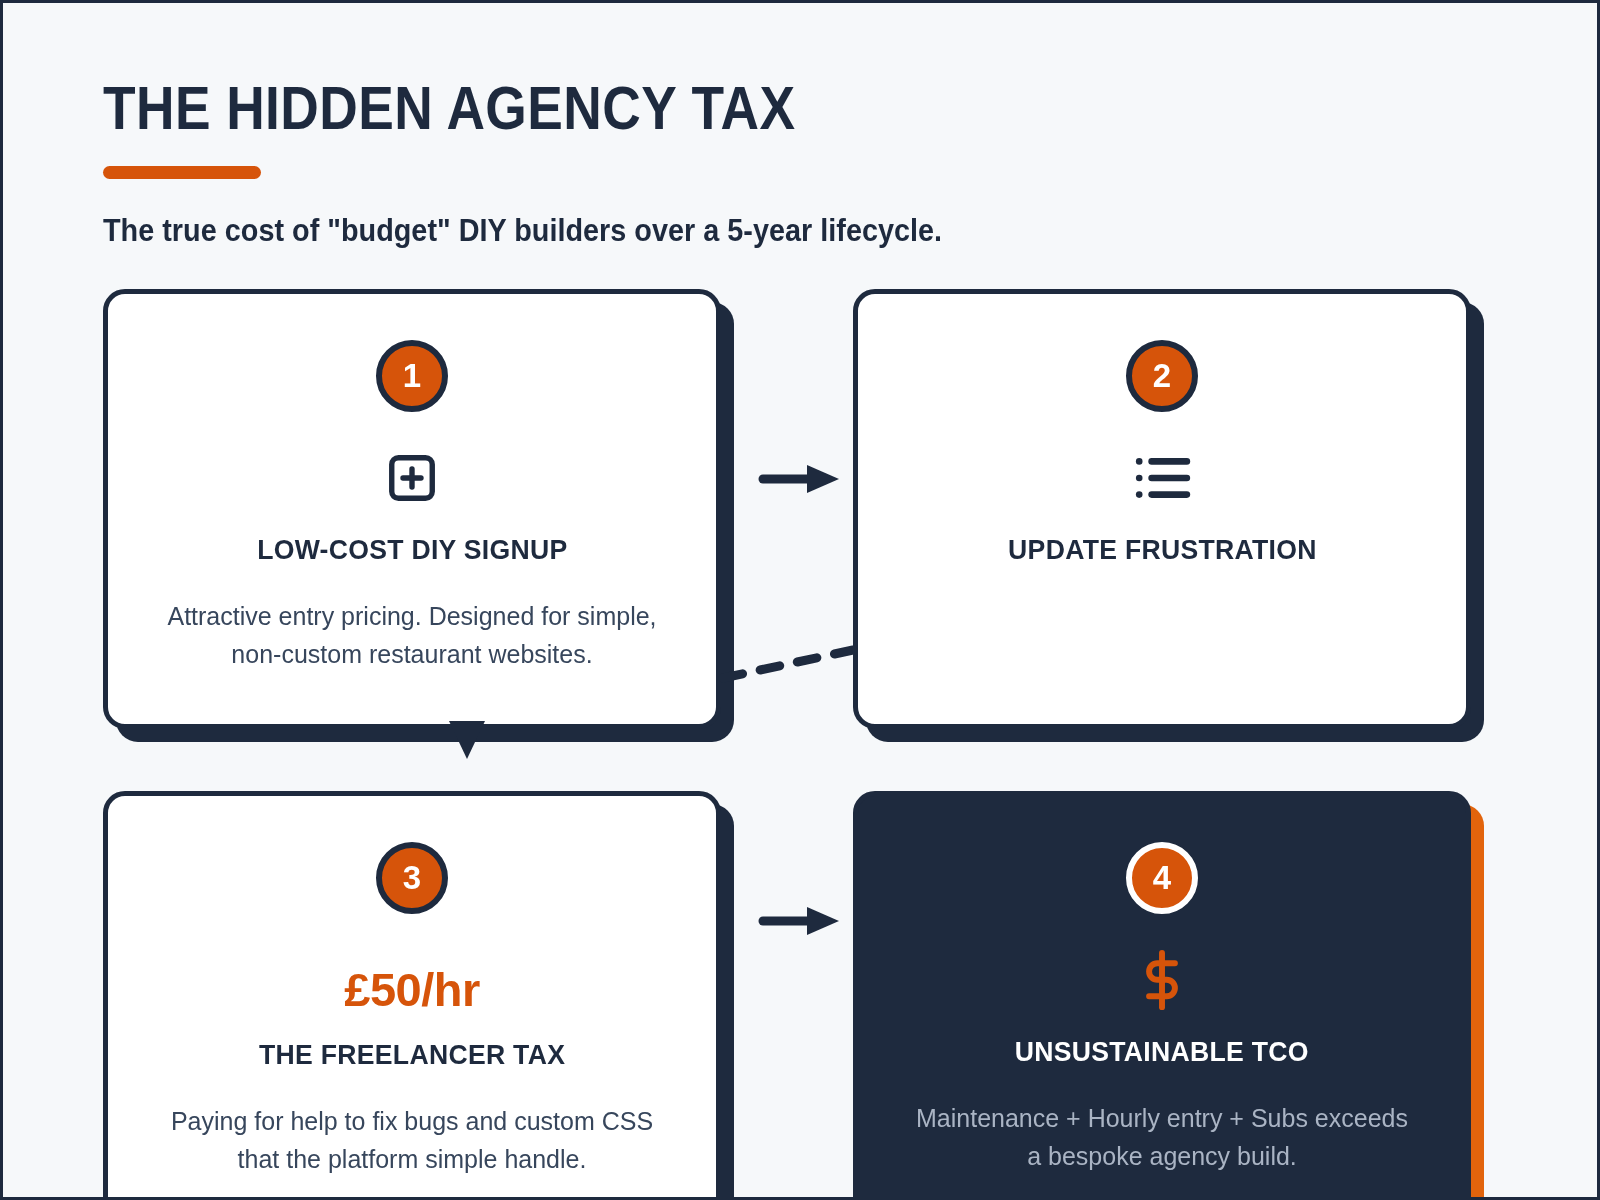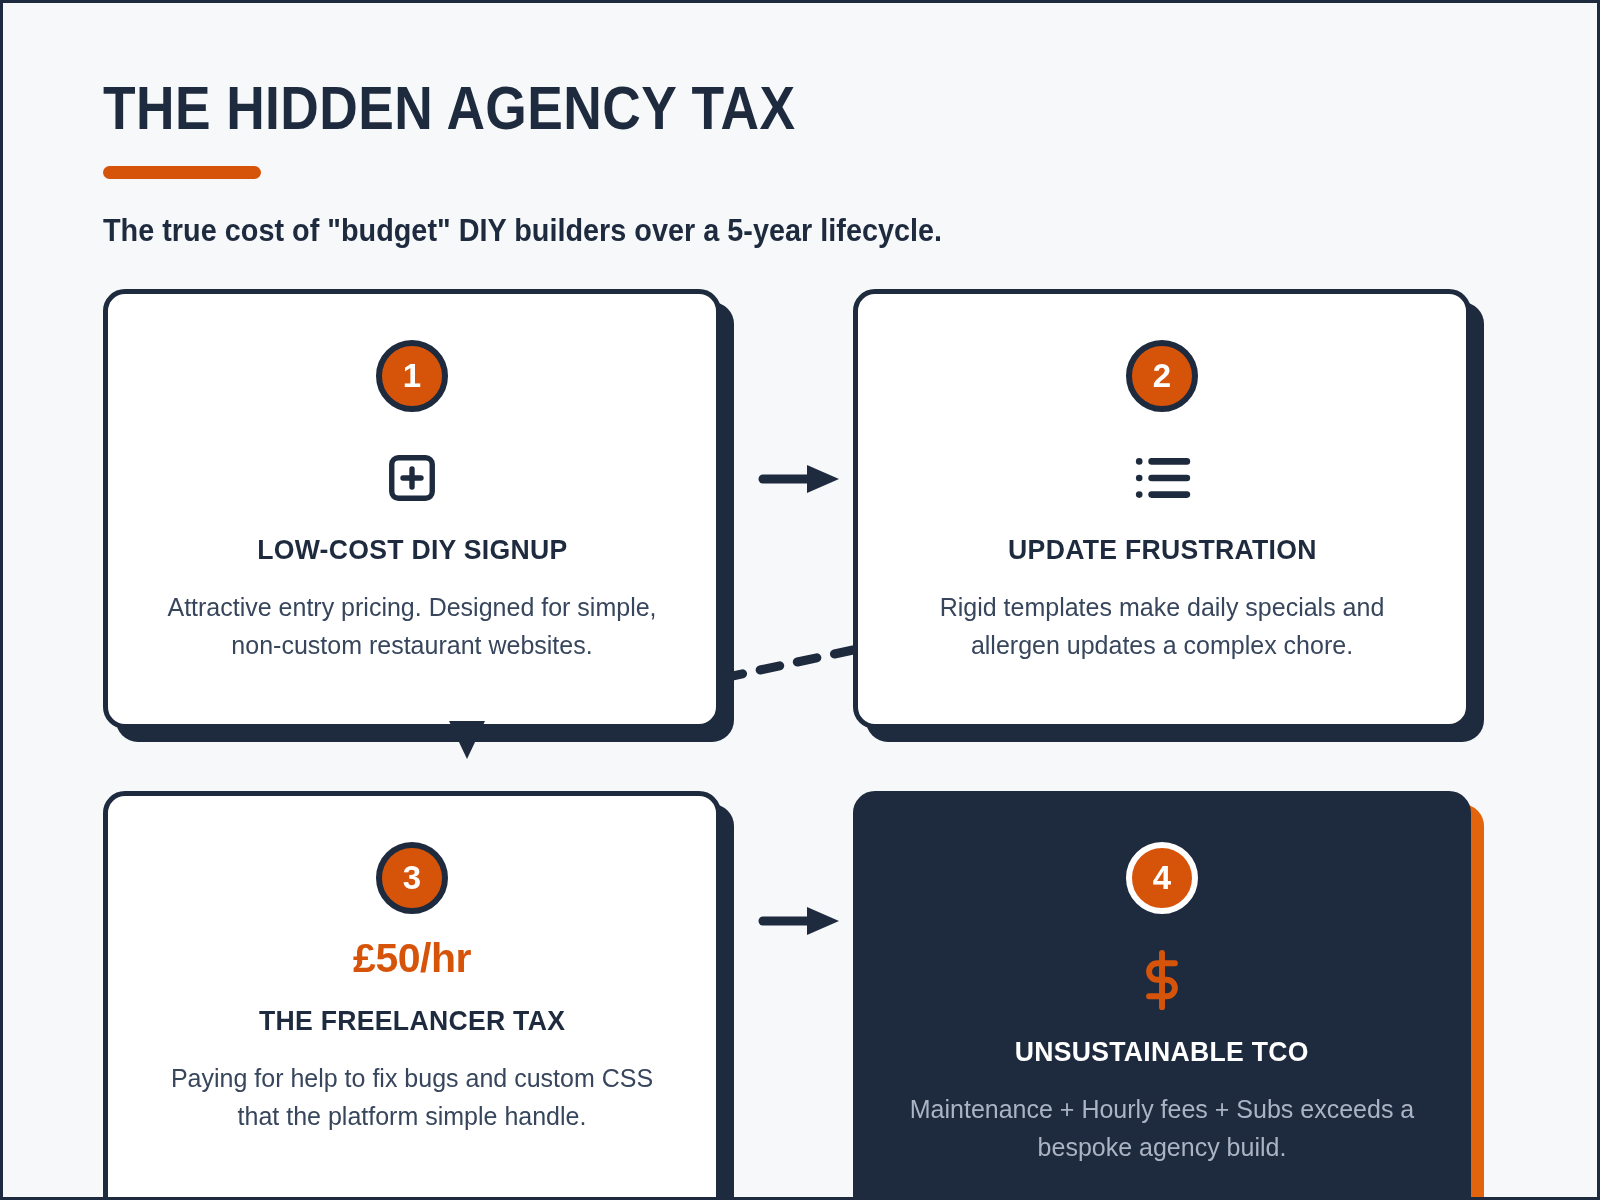--- a/index.html
+++ b/index.html
@@ -105,42 +105,42 @@
 
   .icon-wrap {
     margin-top: 36px;
     height: 60px;
     display: flex;
     align-items: center;
     justify-content: center;
   }
 
   .stat {
-    margin-top: 24px;
-    font-size: 41px;
+    margin-top: 52px;
+    font-size: 47px;
     font-weight: 700;
     color: #d6540a;
     line-height: 1;
     letter-spacing: -0.5px;
   }
 
   .card-title {
     margin-top: 26px;
     font-size: 28px;
     font-weight: 700;
     letter-spacing: 0.3px;
     text-align: center;
     color: #1e2a3e;
     transform: scaleX(0.95);
     white-space: nowrap;
   }
   .card.dark .card-title { color: #ffffff; }
 
   .card-body {
-    margin-top: 22px;
+    margin-top: 31px;
     font-size: 25px;
     line-height: 1.52;
     text-align: center;
     color: #37465c;
     max-width: 505px;
   }
   .card.dark .card-body { color: #aab4c4; }
 
   
   .conn { position: absolute; pointer-events: none; }
@@ -195,21 +195,20 @@
           <circle cx="3" cy="11" r="1.6" fill="#1e2a3e" stroke="none"></circle>
           <circle cx="3" cy="19" r="1.6" fill="#1e2a3e" stroke="none"></circle>
           <line x1="9" y1="3" x2="26" y2="3"></line>
           <line x1="9" y1="11" x2="26" y2="11"></line>
           <line x1="9" y1="19" x2="26" y2="19"></line>
         </svg>
       </div>
 
       <div class="card-title">UPDATE FRUSTRATION</div>
 
-      <div class="card-body">Rigid templates make daily specials and allergen updates a complex chore.</div>
     </div>
 
     <div class="card">
       <div class="badge">3</div>
 
       <div class="stat">£50/hr</div>
 
       <div class="card-title">THE FREELANCER TAX</div>
 
       <div class="card-body">Paying for help to fix bugs and custom CSS that the platform simple handle.</div>
@@ -220,21 +219,21 @@
 
       <div class="icon-wrap">
         <svg width="44" height="62" viewBox="0 0 16 24" fill="none" stroke="#d6540a" stroke-width="2.3" stroke-linecap="round" stroke-linejoin="round">
           <line x1="8" y1="1.5" x2="8" y2="22.5"></line>
           <path d="M13 5.5H6.2a3.2 3.2 0 0 0 0 6.4h3.6a3.2 3.2 0 0 1 0 6.4H3"></path>
         </svg>
       </div>
 
       <div class="card-title">UNSUSTAINABLE TCO</div>
 
-      <div class="card-body">Maintenance + Hourly fees + Subs exceeds a bespoke agency build.</div>
+      <div class="card-body">Maintenance + Hourly entry + Subs exceeds a bespoke agency build.</div>
     </div>
 
     <svg class="conn arrow-h row1" viewBox="0 0 132 40">
       <line x1="42" y1="20" x2="92" y2="20" stroke="#1e2a3e" stroke-width="9" stroke-linecap="round"></line>
       <polygon points="86,6 118,20 86,34" fill="#1e2a3e"></polygon>
     </svg>
 
     <svg class="conn arrow-h row2" viewBox="0 0 132 40">
       <line x1="42" y1="20" x2="92" y2="20" stroke="#1e2a3e" stroke-width="9" stroke-linecap="round"></line>
       <polygon points="86,6 118,20 86,34" fill="#1e2a3e"></polygon>

